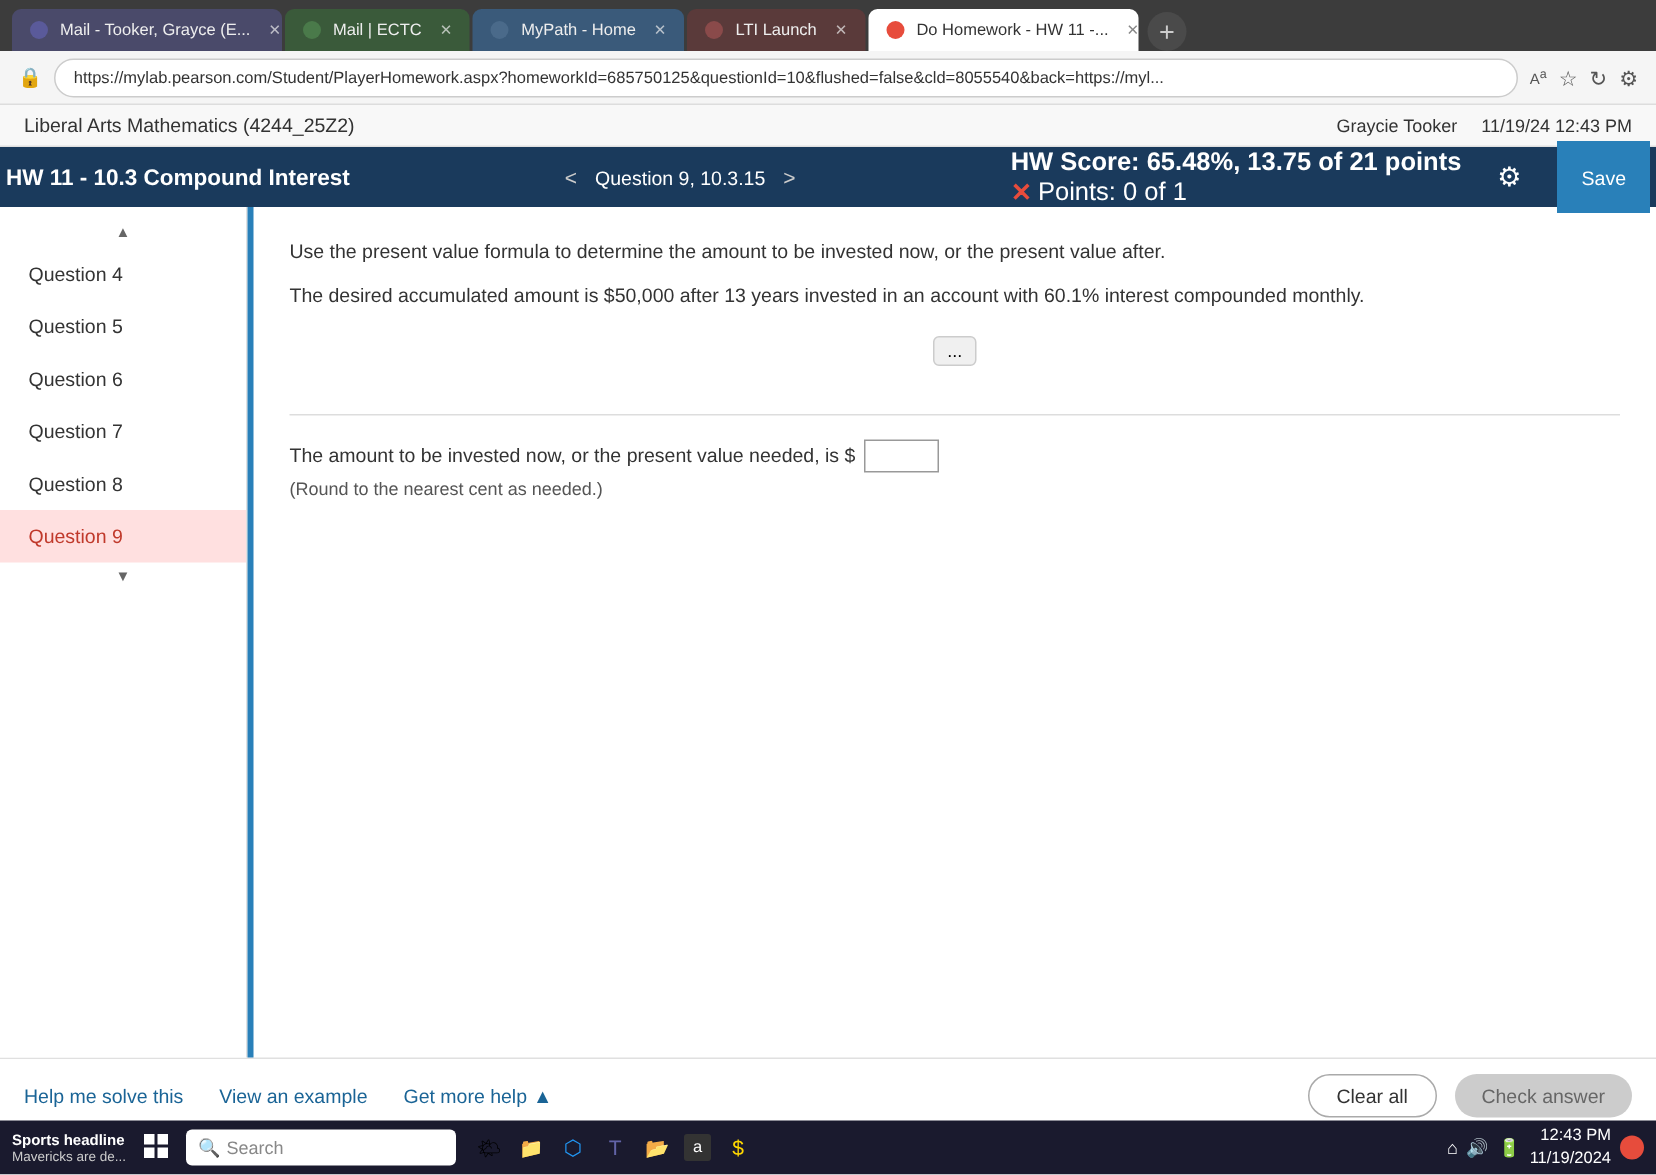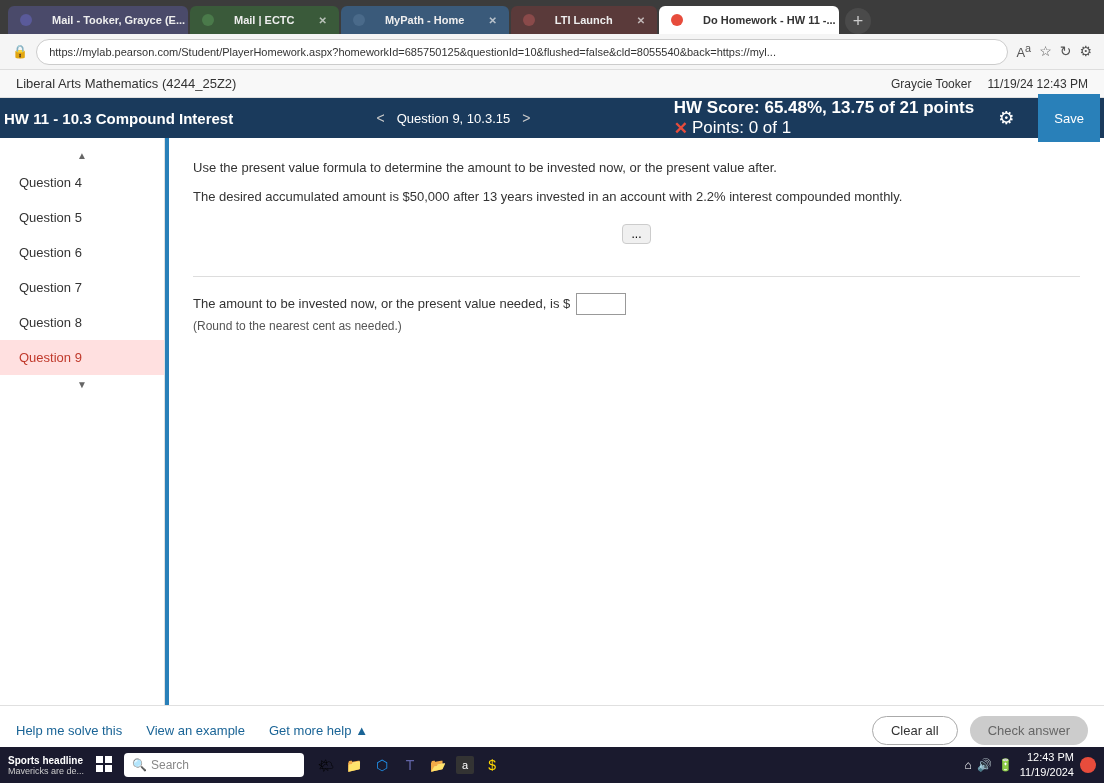--- a/index.html
+++ b/index.html
@@ -1,18 +1,18 @@
 <!DOCTYPE html>
 <html><head>
   <meta charset="utf-8">
   <style>
     * { margin: 0; padding: 0; box-sizing: border-box; }
     body { font-family: 'Segoe UI', Arial, sans-serif; background: #fff; width: 1104px; height: 783px; overflow: hidden; position: relative; font-size: 13px; }
     .tab-bar { background: #3c3c3c; height: 34px; display: flex; align-items: flex-end; padding: 0 8px; gap: 2px; }
-    .tab { height: 28px; padding: 0 12px; border-radius: 6px 6px 0 0; display: flex; align-items: center; gap: 20px; font-size: 11px; cursor: pointer; white-space: nowrap; max-width: 180px; overflow: hidden; font-weight: bold; }
+    .tab { height: 28px; padding: 0 12px; border-radius: 6px 6px 0 0; display: flex; align-items: center; gap: 8px; font-size: 11px; cursor: pointer; white-space: nowrap; max-width: 180px; overflow: hidden; }
     .tab.active { background: #fff; color: #333; }
     .tab.inactive { background: #4a4a4a; color: #ccc; }
     .tab .tab-close { margin-left: 4px; opacity: 0.7; font-size: 10px; flex-shrink: 0; }
 
     
     .address-bar { background: #f5f5f5; height: 36px; display: flex; align-items: center; padding: 0 12px; gap: 8px; border-bottom: 1px solid #ddd; }
     .address-input { flex: 1; background: #fff; border: 1px solid #ccc; border-radius: 16px; height: 26px; padding: 0 12px; font-size: 12px; color: #333; display: flex; align-items: center; }
     .address-icons { display: flex; gap: 8px; align-items: center; color: #666; }
 
     
@@ -105,21 +105,21 @@
   </div>
   <div style="background:#4a4a4a; color:#ccc; width:26px; height:26px; border-radius:50%; display:flex; align-items:center; justify-content:center; font-size:18px; cursor:pointer; margin-left:4px;">+</div>
 </div>
 
 <div class="address-bar">
   <span style="color:#666; font-size:13px;">🔒</span>
   <div class="address-input">
     <span style="font-size:11px; color:#333; overflow:hidden; white-space:nowrap;">https://mylab.pearson.com/Student/PlayerHomework.aspx?homeworkId=685750125&amp;questionId=10&amp;flushed=false&amp;cld=8055540&amp;back=https://myl...</span>
   </div>
   <div class="address-icons">
-    <span style="cursor:pointer; font-size:13px; color:#555;">A<sup>a</sup></span>
+    <span style="cursor:pointer; font-size:10px; color:#555;">A<sup>a</sup></span>
     <span style="cursor:pointer; font-size:14px; color:#555;">☆</span>
     <span style="cursor:pointer; font-size:14px; color:#555;">↻</span>
     <span style="cursor:pointer; font-size:14px; color:#555;">⚙</span>
   </div>
 </div>
 
 <div class="course-header">
   <span class="course-title">Liberal Arts Mathematics (4244_25Z2)</span>
   <div class="user-info">
     <span>Graycie Tooker</span>
@@ -172,21 +172,21 @@
     </div>
     <div class="sidebar-scroll-down">▼</div>
   </div>
 
   <div style="display:flex; flex: 1; position:relative;">
 
     <div style="width:4px; background:#2980b9; height:100%; flex-shrink:0;"></div>
 
     <div class="question-area">
       <p class="question-text">Use the present value formula to determine the amount to be invested now, or the present value after.</p>
-      <p class="question-detail">The desired accumulated amount is $50,000 after 13 years invested in an account with 2.2% interest compounded monthly.</p>
+      <p class="question-detail">The desired accumulated amount is $50,000 after 13 years invested in an account with 60.1% interest compounded monthly.</p>
 
       <div style="display:flex; justify-content:center; margin-bottom:12px;">
         <button class="expand-btn">...</button>
       </div>
 
       <hr class="divider">
 
       <div style="margin-top: 16px;">
         <div class="answer-row">
           <span>The amount to be invested now, or the present value needed, is $</span>

